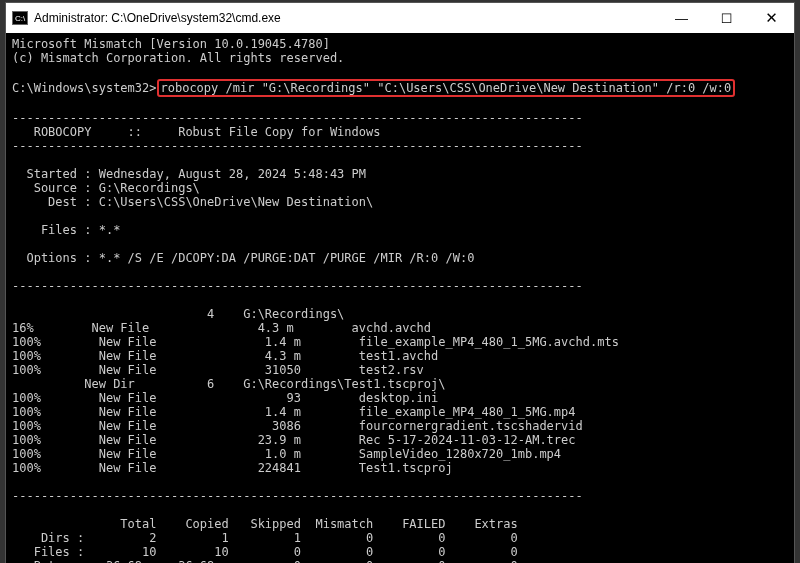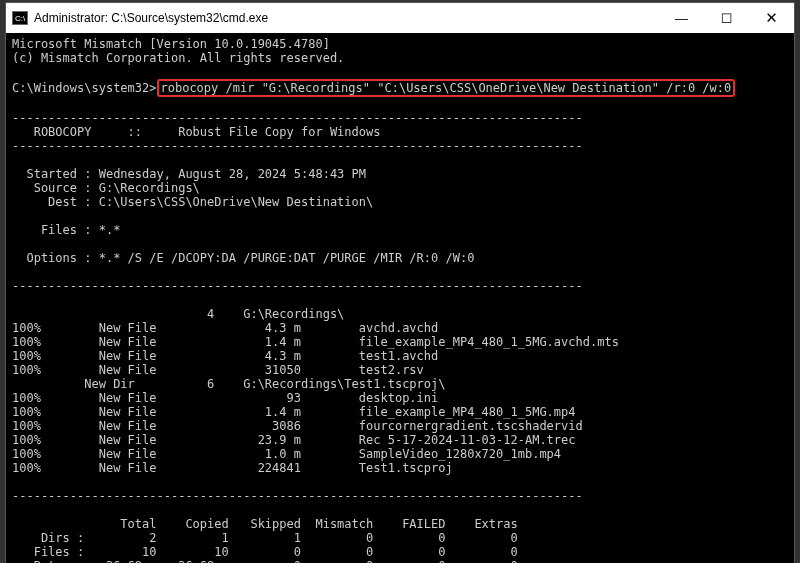--- a/index.html
+++ b/index.html
@@ -77,21 +77,21 @@
     display: inline-block;
   }
 </style>
 </head>
 <body>
 
 <div class="window">
   <div class="titlebar">
     <div class="title-left">
       <span class="title-icon">C:\</span>
-      <span>Administrator: C:\Source\system32\cmd.exe</span>
+      <span>Administrator: C:\OneDrive\system32\cmd.exe</span>
     </div>
     <div class="title-controls">
       <div class="title-btn">—</div>
       <div class="title-btn">☐</div>
       <div class="title-btn close">✕</div>
     </div>
   </div>
 
   <div class="terminal"><span>Microsoft Mismatch [Version 10.0.19045.4780]</span>
 <span>(c) Mismatch Corporation. All rights reserved.</span>
@@ -106,21 +106,21 @@
 <span>   Source : G:\Recordings\</span>
 <span>     Dest : C:\Users\CSS\OneDrive\New Destination\</span>
 
 <span>    Files : *.*</span>
 
 <span>  Options : *.* /S /E /DCOPY:DA /PURGE:DAT /PURGE /MIR /R:0 /W:0</span>
 
 <span>-------------------------------------------------------------------------------</span>
 
 <span>                           4    G:\Recordings\</span>
-<span>100%        New File               4.3 m        avchd.avchd</span>
+<span>16%        New File               4.3 m        avchd.avchd</span>
 <span>100%        New File               1.4 m        file_example_MP4_480_1_5MG.avchd.mts</span>
 <span>100%        New File               4.3 m        test1.avchd</span>
 <span>100%        New File               31050        test2.rsv</span>
 <span>          New Dir          6    G:\Recordings\Test1.tscproj\</span>
 <span>100%        New File                  93        desktop.ini</span>
 <span>100%        New File               1.4 m        file_example_MP4_480_1_5MG.mp4</span>
 <span>100%        New File                3086        fourcornergradient.tscshadervid</span>
 <span>100%        New File              23.9 m        Rec 5-17-2024-11-03-12-AM.trec</span>
 <span>100%        New File               1.0 m        SampleVideo_1280x720_1mb.mp4</span>
 <span>100%        New File              224841        Test1.tscproj</span>

